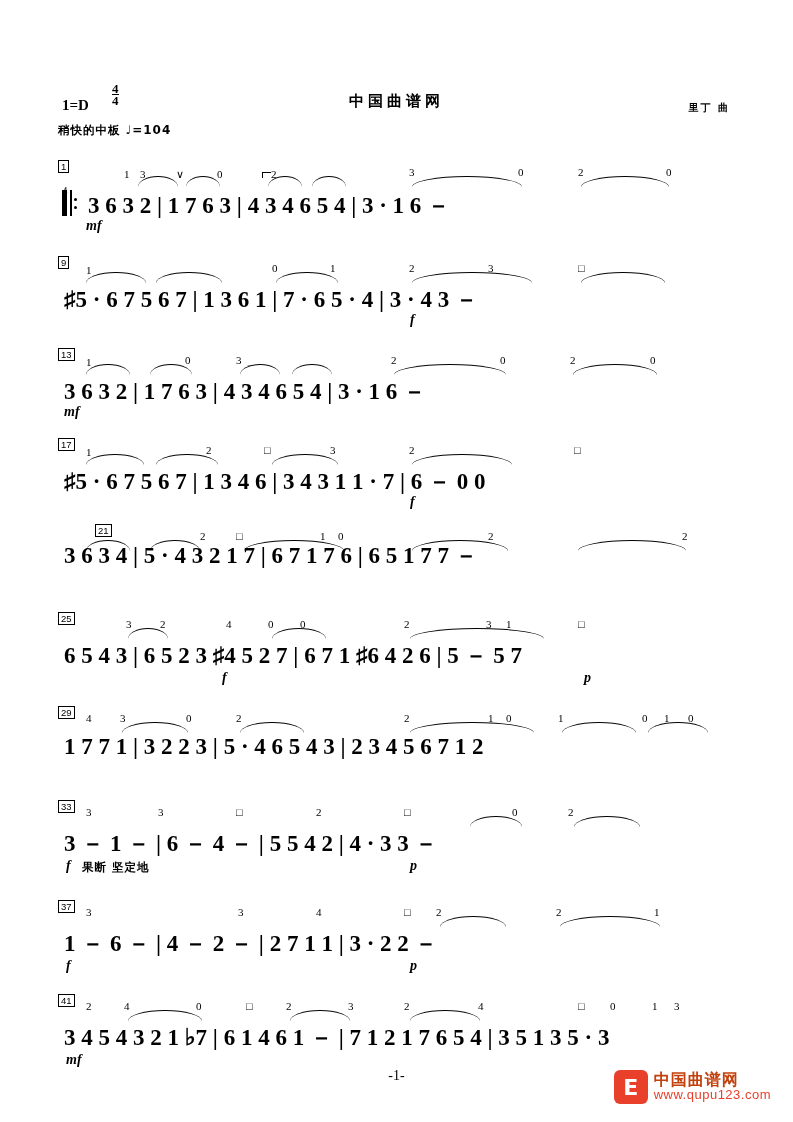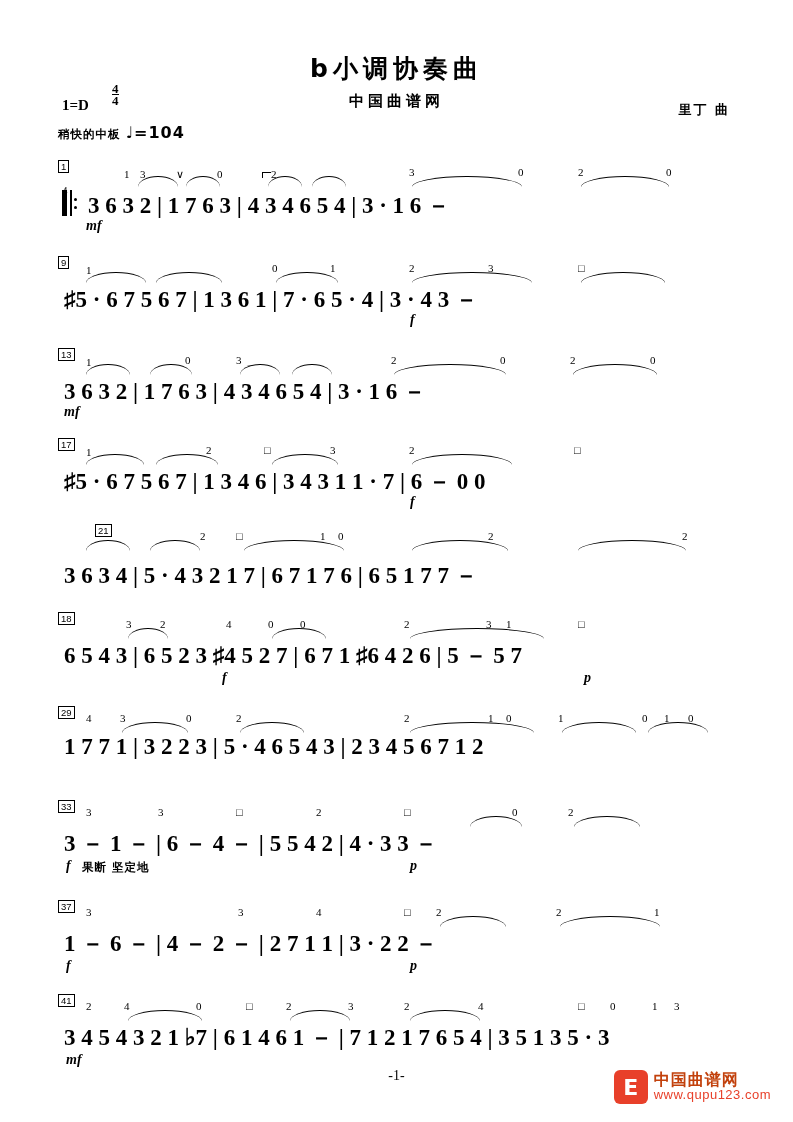--- a/index.html
+++ b/index.html
@@ -19,40 +19,40 @@
     font-size:25px;font-weight:bold;letter-spacing:5px;color:#000;
   }
   .subtitle{
     position:absolute;top:92px;left:0;width:793px;text-align:center;
     font-family:"DejaVu Sans", sans-serif;
     font-size:15px;font-weight:bold;letter-spacing:4px;color:#000;
   }
   .composer{
     position:absolute;top:101px;right:63px;
     font-family:"DejaVu Sans", sans-serif;
-    font-size:13px;font-weight:bold;letter-spacing:2px;
+    font-size:10px;font-weight:bold;letter-spacing:2px;
   }
   .keysig{
     position:absolute;top:97px;left:62px;
     font-family:"Liberation Serif", serif;
     font-size:15px;font-weight:bold;
   }
   .timesig{
     position:absolute;top:83px;left:112px;
     font-family:"Liberation Serif", serif;
     font-size:13px;font-weight:bold;text-align:center;line-height:11px;
   }
   .timesig .num{display:block;}
   .timesig .den{display:block;border-top:1.6px solid #000;}
   .tempo{
     position:absolute;top:123px;left:58px;
     font-family:"DejaVu Sans", sans-serif;
     font-size:11.5px;font-weight:bold;letter-spacing:1px;
   }
-  .tempo .note{font-family:"DejaVu Sans", sans-serif;font-size:16px;}
+  .tempo .note{font-family:"DejaVu Sans", sans-serif;font-size:12px;}
 
   
   .sys{position:absolute;left:0;width:793px;}
   .barnum{
     position:absolute;
     font-family:"Liberation Sans", sans-serif;
     font-size:9.5px;
     border:1px solid #000;
     padding:0 2px 0 2px;
     line-height:11px;
@@ -110,21 +110,20 @@
   }
   .wm-txt{display:flex;flex-direction:column;line-height:15px;}
   .wm-cn{font-family:"DejaVu Sans",sans-serif;font-size:16px;font-weight:bold;color:#c2410c;letter-spacing:1px;}
   .wm-en{font-family:"Liberation Sans",sans-serif;font-size:13px;color:#e8402a;letter-spacing:0.5px;}
 </style>
 </head>
 <body>
 
 <div class="sheet">
 
-  <div class="title">b小调协奏曲</div>
   <div class="subtitle">中国曲谱网</div>
   <div class="composer">里丁 曲</div>
 
   <div class="keysig">1=D</div>
   <div class="timesig">
     <span class="num">4</span>
     <span class="den">4</span>
   </div>
   <div class="tempo">
     <span>稍快的中板</span>
@@ -225,25 +224,25 @@
     <div class="arc" style="left:150px;top:16px;width:50px;"></div>
     <div class="fingering" style="left:236px;top:6px;">□</div>
     <div class="fingering" style="left:320px;top:6px;">1</div>
     <div class="fingering" style="left:338px;top:6px;">0</div>
     <div class="arc" style="left:244px;top:16px;width:100px;"></div>
     <div class="fingering" style="left:488px;top:6px;">2</div>
     <div class="arc" style="left:412px;top:16px;width:96px;"></div>
     <div class="fingering" style="left:682px;top:6px;">2</div>
     <div class="arc" style="left:578px;top:16px;width:108px;"></div>
 
-    <div class="notes" style="left:64px;top:36px;">3 6 3 4 | 5 · 4 3 2 1 7 | 6 7 1 7 6 | 6 5 1 7 7 －</div>
+    <div class="notes" style="left:64px;top:16px;">3 6 3 4 | 5 · 4 3 2 1 7 | 6 7 1 7 6 | 6 5 1 7 7 －</div>
   </div>
 
   <div class="sys" style="top:612px;">
-    <div class="barnum" style="left:58px;top:0px;">18</div>
+    <div class="barnum" style="left:58px;top:0px;">25</div>
     <div class="fingering" style="left:126px;top:6px;">3</div>
     <div class="fingering" style="left:160px;top:6px;">2</div>
     <div class="arc" style="left:128px;top:16px;width:40px;"></div>
     <div class="fingering" style="left:226px;top:6px;">4</div>
     <div class="fingering" style="left:268px;top:6px;">0</div>
     <div class="fingering" style="left:300px;top:6px;">0</div>
     <div class="arc" style="left:272px;top:16px;width:54px;"></div>
     <div class="fingering" style="left:404px;top:6px;">2</div>
     <div class="fingering" style="left:486px;top:6px;">3</div>
     <div class="fingering" style="left:506px;top:6px;">1</div>

